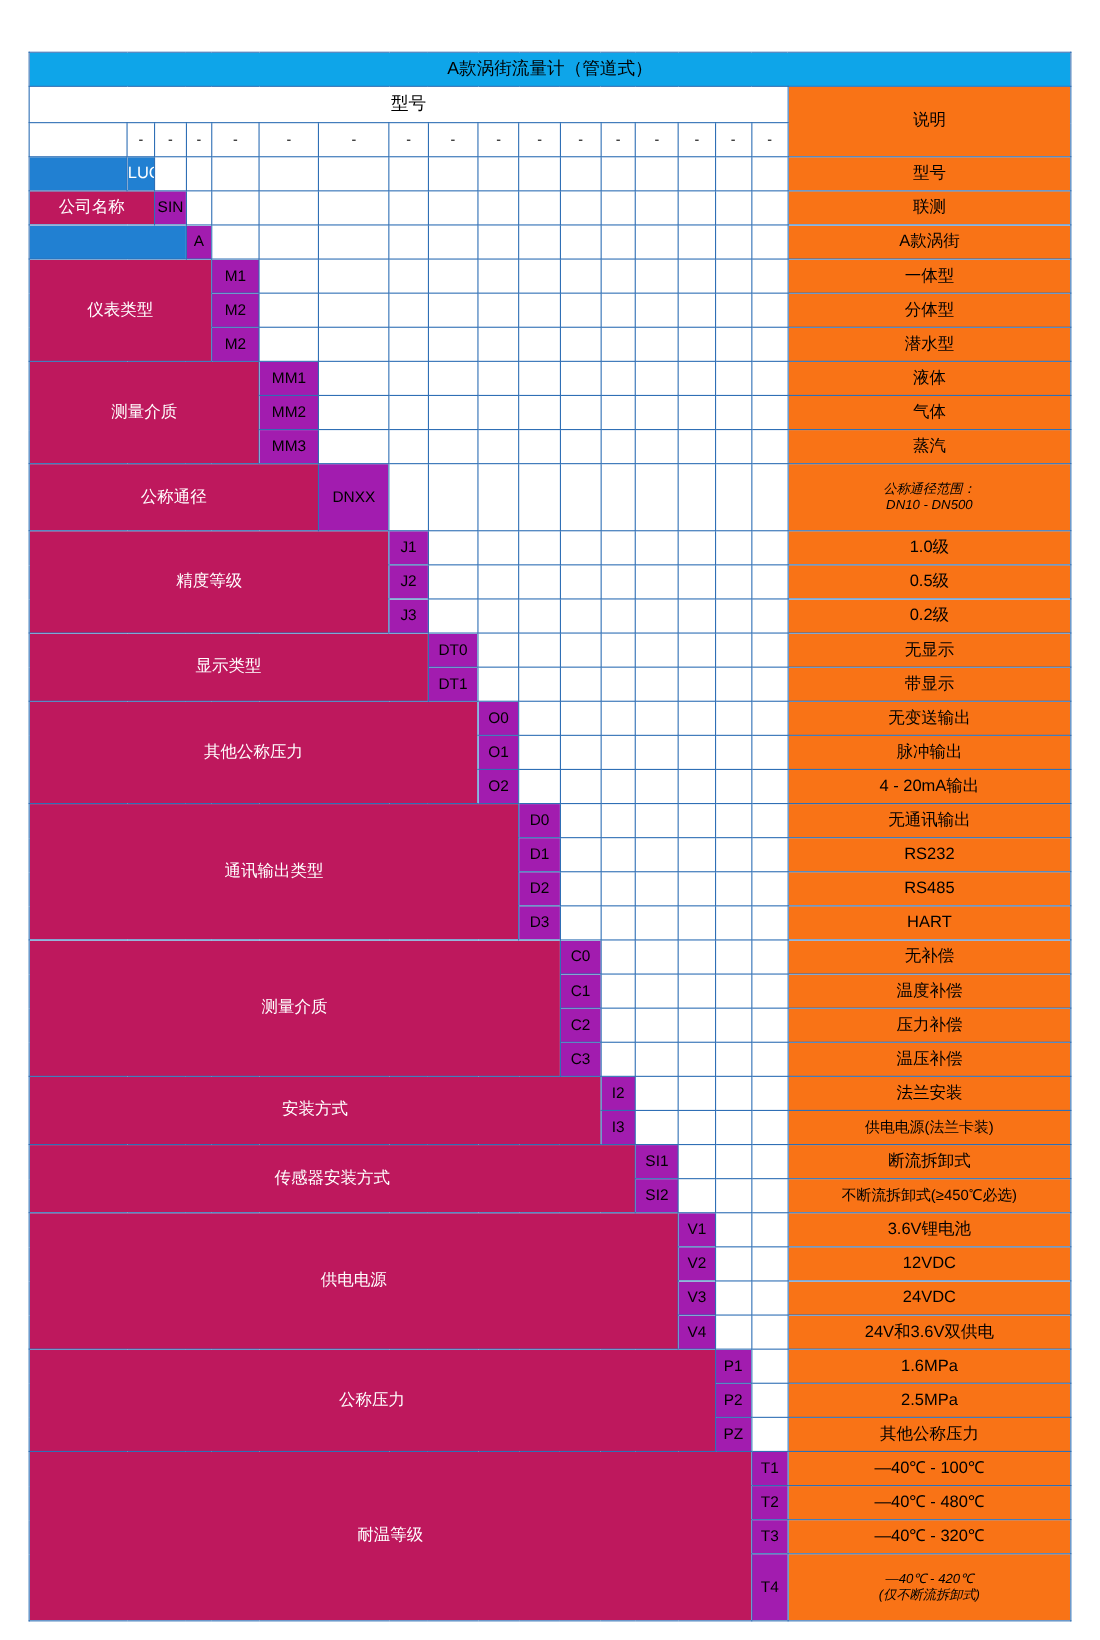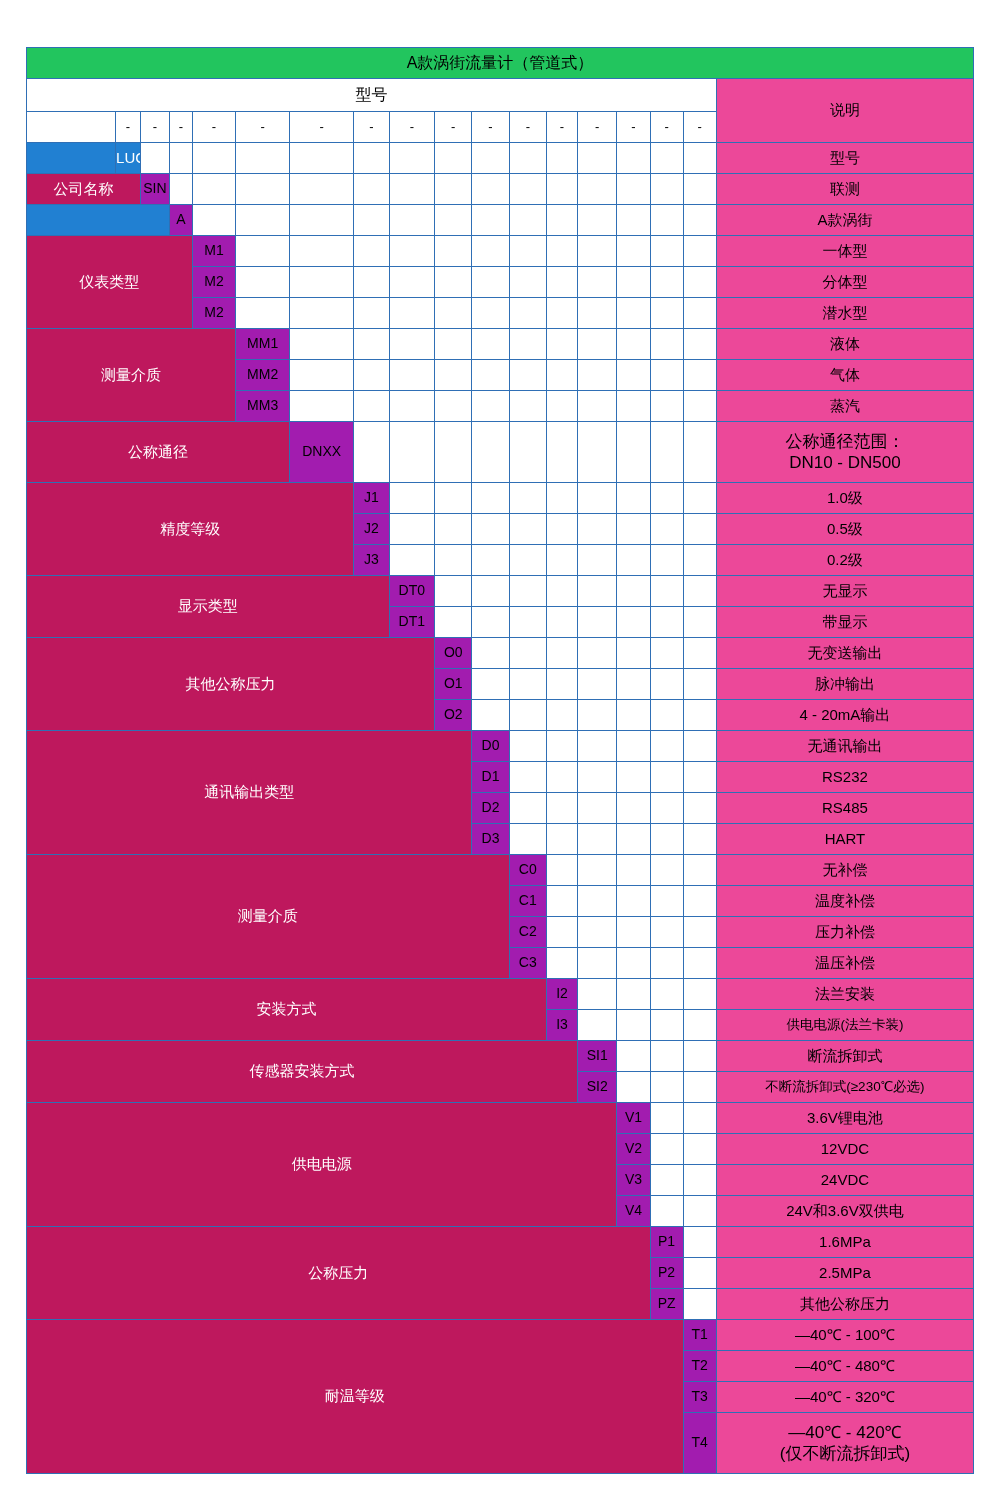--- a/index.html
+++ b/index.html
@@ -32,21 +32,21 @@
     text-align: center;
     vertical-align: middle;
     height: 30px;
     line-height: 1.25;
     overflow: hidden;
     white-space: nowrap;
   }
   .title-cell {
     font-size: 16px;
     height: 34px;
-    background: #22c55e;
+    background: #0ea5e9;
     border: 1px solid #2f6fb5;
   }
   .blue {
     background: #2180d2;
     color: #ffffff;
   }
   .blue-label {
     background: #be185d;
     color: #ffffff;
     font-size: 15px;
@@ -54,39 +54,40 @@
   .white {
     background: #ffffff;
     color: #000000;
   }
   .code {
     background: #a21caf;
     color: #000000;
     font-size: 14px;
   }
   .desc {
-    background: #ec4899;
+    background: #f97316;
     color: #000000;
     font-size: 15px;
     margin-top: 44px;
   }
   .desc.small {
     font-size: 13.5px;
     white-space: normal;
     line-height: 1.3;
   }
   .dash {
     font-size: 13px;
     color: #000;
     background: #ffffff;
   }
   .two-line {
     white-space: normal;
     line-height: 1.45;
-    font-size: 17px;
+    font-size: 12px;
+    font-style: italic;
   }
   .mdl {
     font-size: 16px;
   }
 </style>
 </head>
 <body>
 
 <div class="wrap">
   <table class="spec">
@@ -504,21 +505,21 @@
           <td class="white"></td>
           <td class="white"></td>
           <td class="white"></td>
           <td class="desc">断流拆卸式</td>
         </tr>
         <tr>
           <td class="code">SI2</td>
           <td class="white"></td>
           <td class="white"></td>
           <td class="white"></td>
-          <td class="desc small">不断流拆卸式(≥230℃必选)</td>
+          <td class="desc small">不断流拆卸式(≥450℃必选)</td>
         </tr>
         <tr>
           <td class="blue-label" colspan="14" rowspan="4">供电电源</td>
           <td class="code">V1</td>
           <td class="white"></td>
           <td class="white"></td>
           <td class="desc">3.6V锂电池</td>
         </tr>
         <tr>
           <td class="code">V2</td>

